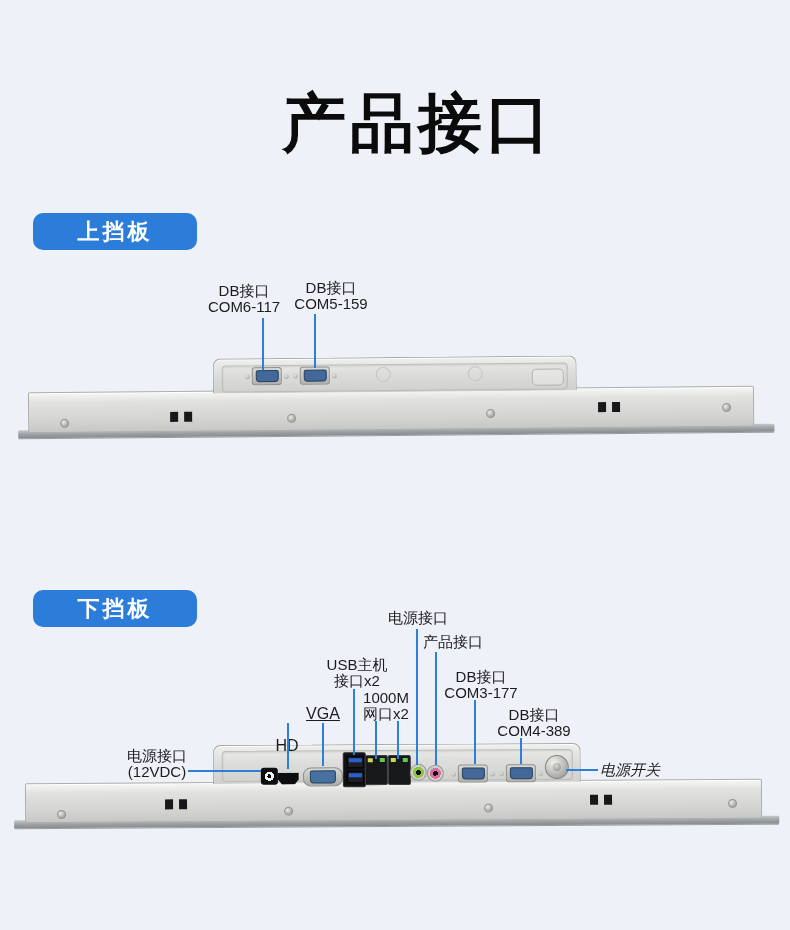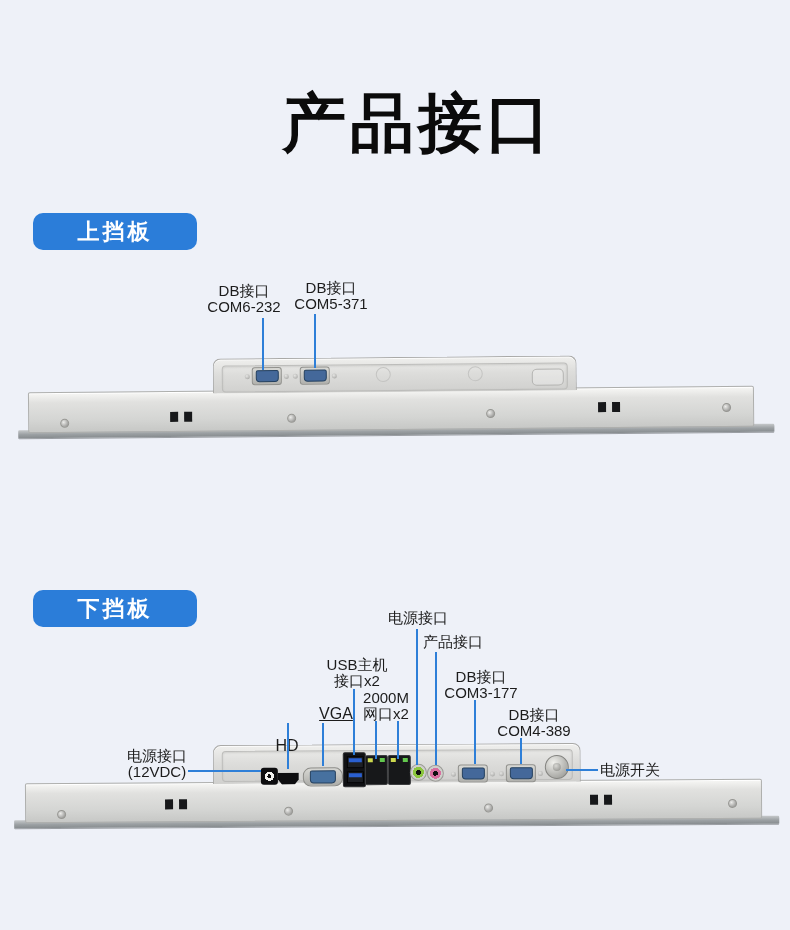--- a/index.html
+++ b/index.html
@@ -8,21 +8,21 @@
 
   .title{position:absolute;left:15px;top:80px;width:100%;text-align:center;
          font-size:64px;font-weight:900;color:#0b0b0b;letter-spacing:4px;padding-left:8px;}
 
   .tag{position:absolute;left:33px;width:164px;height:37px;background:#2b7dd9;border-radius:10px;
        color:#ffffff;font-size:22px;font-weight:700;letter-spacing:3px;
        display:flex;align-items:center;justify-content:center;}
 
   .lbl{position:absolute;color:#1c1c1c;font-size:15px;font-weight:500;line-height:1.08;
        text-align:center;transform:translateX(-50%);white-space:nowrap;}
-  .lbl.left{transform:none;text-align:left;}
+  .lbl.left{transform:none;text-align:left;font-style:italic;}
   .lbl .ln{display:block;}
 
   .vline{position:absolute;width:2px;background:#2e7fd8;}
   .hline{position:absolute;height:2px;background:#2e7fd8;}
 
   .device{position:absolute;left:0;top:0;width:790px;height:930px;}
   .dev-top{transform:rotate(-0.5deg);transform-origin:390px 400px;}
   .dev-bot{transform:rotate(-0.35deg);transform-origin:395px 795px;}
 
   .strip{position:absolute;background:linear-gradient(180deg,#c6c9cb,#9ba0a3 55%,#878c8f);
@@ -112,25 +112,25 @@
       <div class="sq" style="left:598px;top:404px;"></div>
       <div class="sq" style="left:612px;top:404px;"></div>
       <div class="screw" style="left:60px;top:416px;"></div>
       <div class="screw" style="left:287px;top:413px;"></div>
       <div class="screw" style="left:486px;top:410px;"></div>
       <div class="screw" style="left:722px;top:406px;"></div>
     </div>
 
     <div class="lbl" style="left:244px;top:283px;">
       <span class="ln">DB接口</span>
-      <span class="ln">COM6-232</span>
+      <span class="ln">COM6-117</span>
     </div>
     <div class="lbl" style="left:331px;top:280px;">
       <span class="ln">DB接口</span>
-      <span class="ln">COM5-371</span>
+      <span class="ln">COM5-159</span>
     </div>
     <div class="vline" style="left:262px;top:318px;height:52px;"></div>
     <div class="vline" style="left:314px;top:314px;height:54px;"></div>
   </div>
 
   <div>
     <div class="tag" style="top:590px;">下挡板</div>
 
     <div class="device dev-bot">
       <div class="strip" style="left:14px;top:818px;width:765px;height:8px;"></div>
@@ -192,32 +192,32 @@
     </div>
     <div class="vline" style="left:435px;top:652px;height:113px;"></div>
 
     <div class="lbl" style="left:357px;top:657px;">
       <span class="ln">USB主机</span>
       <span class="ln">接口x2</span>
     </div>
     <div class="vline" style="left:353px;top:689px;height:66px;"></div>
 
     <div class="lbl" style="left:386px;top:690px;">
-      <span class="ln">2000M</span>
+      <span class="ln">1000M</span>
       <span class="ln">网口x2</span>
     </div>
     <div class="vline" style="left:375px;top:721px;height:38px;"></div>
     <div class="vline" style="left:397px;top:721px;height:38px;"></div>
 
     <div class="lbl" style="left:287px;top:705px;font-size:16px;margin-top:32px;">
       <span class="ln">HD</span>
     </div>
     <div class="vline" style="left:287px;top:723px;height:46px;"></div>
 
-    <div class="lbl" style="left:336px;top:705px;font-size:16px;text-decoration:underline;">
+    <div class="lbl" style="left:323px;top:705px;font-size:16px;text-decoration:underline;">
       <span class="ln">VGA</span>
     </div>
     <div class="vline" style="left:322px;top:723px;height:43px;"></div>
 
     <div class="lbl" style="left:481px;top:669px;">
       <span class="ln">DB接口</span>
       <span class="ln">COM3-177</span>
     </div>
     <div class="vline" style="left:474px;top:700px;height:64px;"></div>
 

